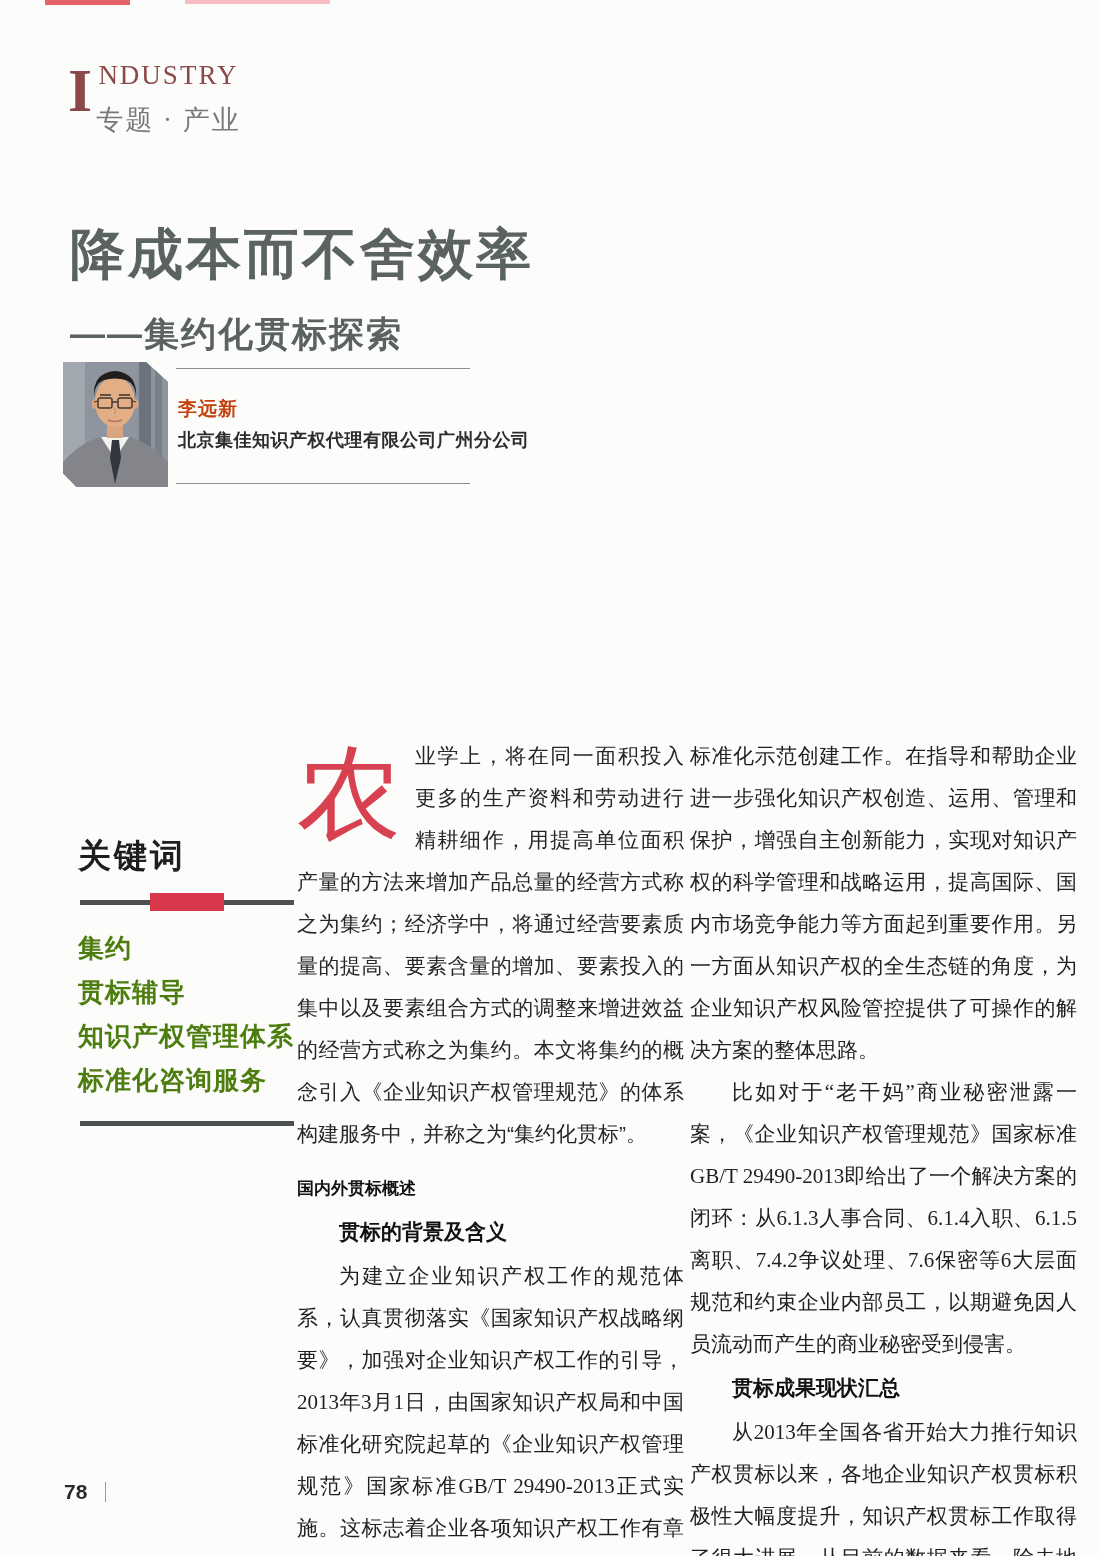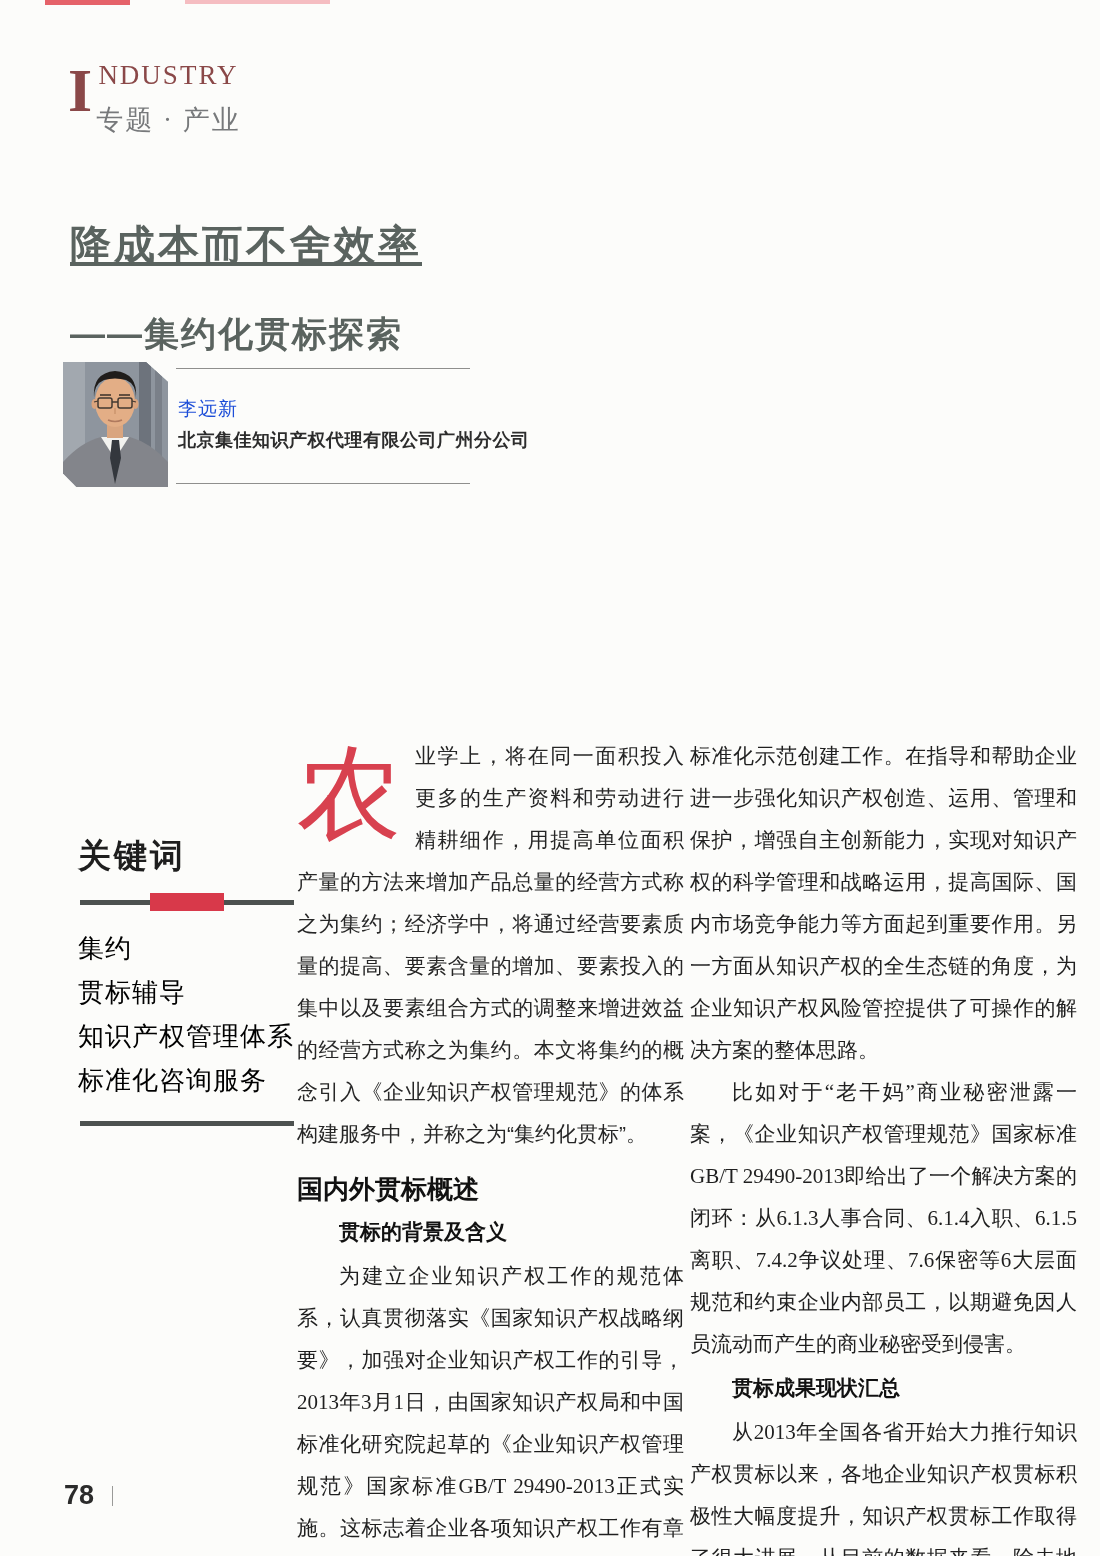--- a/index.html
+++ b/index.html
@@ -45,23 +45,22 @@
   }
   .mag-section {
     font-family: "Liberation Serif", "DejaVu Serif", serif;
     font-size: 27px; line-height: 30px; letter-spacing: 2px;
     color: #77797b; margin-top: 16px;
   }
 
   
   .art-title {
     position: absolute; left: 70px; top: 218px;
-    font-size: 41px; font-weight: 700; letter-spacing: 3px;
+    font-size: 55px; font-weight: 700; letter-spacing: 3px;
     color: #5a635f;
-    text-decoration: underline;
   }
   .art-subtitle {
     position: absolute; left: 70px; top: 283px;
     font-size: 35px; font-weight: 700; letter-spacing: 2px;
     color: #5a635f;
     margin-top: 28px;
   }
 
   
   .author-photo {
@@ -73,21 +72,21 @@
   .author-photo svg { display: block; }
 
   .author-rule-top, .author-rule-bottom {
     position: absolute; left: 176px; width: 294px; height: 1px;
     background: #8f8f8d;
   }
   .author-rule-top { top: 368px; }
   .author-rule-bottom { top: 483px; }
   .author-name {
     position: absolute; left: 178px; top: 396px;
-    font-size: 19px; font-weight: 400; color: #1d4ed8; letter-spacing: 1px;
+    font-size: 19px; font-weight: 700; color: #c2410c; letter-spacing: 1px;
   }
   .author-affiliation {
     position: absolute; left: 178px; top: 428px;
     font-size: 18px; font-weight: 700; color: #2c2c2c; letter-spacing: .5px;
   }
 
   
   .kw-block {
     position: absolute; left: 78px; top: 834px; width: 218px;
     text-align: left;
@@ -103,21 +102,21 @@
     position: absolute; left: 0; right: 0; top: 7px; height: 5px;
     background: #4c514f;
   }
   .kw-rule .red {
     position: absolute; left: 50%; top: 0; width: 74px; height: 18px;
     transform: translateX(-50%);
     background: #d8394a;
   }
   .kw-items { list-style: none; }
   .kw-items li {
-    font-size: 26px; font-weight: 400; color: #000000;
+    font-size: 26px; font-weight: 700; color: #4d7c0f;
     line-height: 44px; letter-spacing: 1px;
   }
   .kw-rule-bottom {
     margin: 18px 2px 0 2px; height: 5px; background: #4c514f;
   }
 
   
   .col {
     position: absolute; top: 735px; width: 387px;
     font-family: "Liberation Serif", "DejaVu Serif", serif;
@@ -135,35 +134,35 @@
     float: left;
     font-family: "Liberation Serif", "DejaVu Serif", serif;
     font-size: 104px; line-height: 118px;
     width: 118px; height: 122px;
     color: #d8414f;
     text-align: left;
   }
 
   .h-section {
     font-family: "Liberation Sans", "DejaVu Sans", sans-serif;
-    font-size: 26px; font-weight: 700; color: #111;
+    font-size: 17px; font-weight: 700; color: #111;
     margin-top: 14px; line-height: 40px;
   }
   .h-sub {
     font-family: "Liberation Sans", "DejaVu Sans", sans-serif;
     font-size: 21px; font-weight: 700; color: #111;
     text-indent: 2em; line-height: 46px;
   }
   .body-p { text-indent: 2em; }
 
   
   .footer {
     position: absolute; left: 64px; top: 1480px;
     display: flex; align-items: center;
-    font-size: 27px; font-weight: 700; color: #2b2b2b;
+    font-size: 21px; font-weight: 700; color: #2b2b2b;
   }
   .footer .divider {
     margin-left: 18px; width: 1px; height: 20px; background: #9a9a98;
   }
 </style>
 </head>
 <body>
 
 <div class="page">
 

